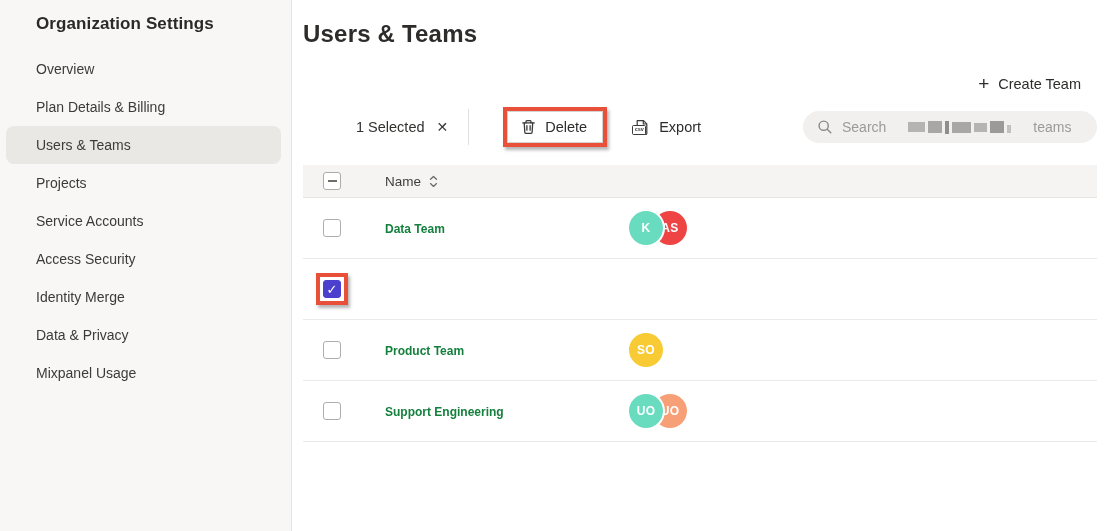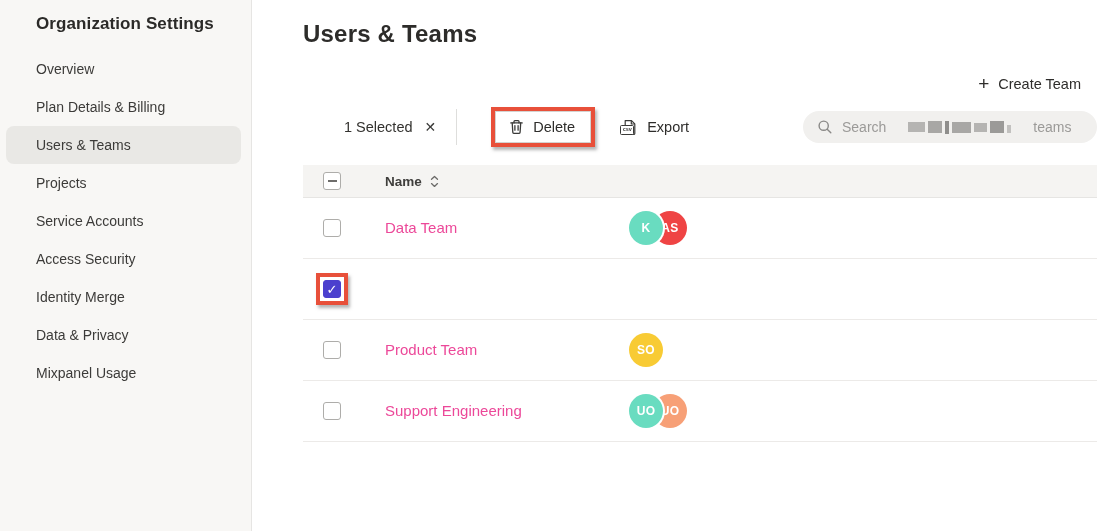--- a/index.html
+++ b/index.html
@@ -5,21 +5,21 @@
   * { box-sizing: border-box; margin: 0; padding: 0; }
   html,body { width:1108px; height:531px; overflow:hidden; }
   body {
     font-family: "Liberation Sans", "DejaVu Sans", sans-serif;
     background:#ffffff; color:#2e2d2b; position:relative;
     -webkit-font-smoothing:antialiased;
   }
 
   
   .sidebar {
-    position:absolute; left:0; top:0; width:252px; height:531px;
+    position:absolute; left:0; top:0; width:292px; height:531px;
     background:#f8f7f5; border-right:1px solid #e6e5e3; padding-top:12px;
   }
   .sidebar-title {
     font-size:17px; font-weight:700; color:#2b2a28;
     padding:2px 0 0 36px; letter-spacing:.1px; margin-bottom:16px;
   }
   .nav-item {
     height:38px; line-height:38px; font-size:14px; color:#3c3b39;
     padding-left:36px; cursor:pointer; white-space:nowrap;
   }
@@ -39,21 +39,21 @@
          font-weight:500; }
   .tab.active { color:#5348d6; border-bottom:3px solid #5348d6; margin-bottom:-1px; }
 
   .create-row { display:flex; justify-content:flex-end; margin-top:26px; }
   .create-btn { display:inline-flex; align-items:center; gap:9px; cursor:pointer;
                 margin-right:16px; }
   .plus-icon { font-size:19px; font-weight:400; color:#2e2d2b; line-height:1; }
   .create-label { font-size:14.5px; font-weight:500; color:#2e2d2b; }
 
   .action-row { display:flex; align-items:center; margin-top:12px; height:44px; }
-  .selection-group { display:flex; align-items:center; gap:10px; margin-left:41px; }
+  .selection-group { display:flex; align-items:center; gap:10px; margin-left:53px; }
   .selection-label { font-size:14.5px; font-weight:500; color:#33322f; }
   .clear-x { font-size:14px; color:#3a3a38; cursor:pointer; padding:2px; }
   .v-divider { width:1px; height:36px; background:#dededc; margin:0 34px 0 18px; }
 
   .red-frame { border:4px solid #e8503a; display:inline-flex;
                box-shadow:2px 3px 3px rgba(110,110,110,.5); }
   .delete-btn { display:inline-flex; align-items:center; gap:9px; background:#fff;
                 border:1px solid #d4d3d1; padding:7px 15px 7px 13px; cursor:pointer; }
   .delete-label { font-size:14.5px; font-weight:500; color:#2e2d2b; }
 
@@ -80,25 +80,25 @@
 
   .checkbox { width:18px; height:18px; border:1.5px solid #aeadaa; border-radius:3px;
               background:#fff; cursor:pointer; display:flex; align-items:center;
               justify-content:center; }
   .checkbox.indeterminate .dash { width:9px; height:2px; background:#6e6d6b; }
   .checkbox.checked { background:#4b40ce; border-color:#4b40ce; }
   .check-glyph { color:#fff; font-size:13px; font-weight:700; line-height:1; }
   .check-frame { border:4px solid #e8503a; padding:3px; display:inline-flex;
                  box-shadow:2px 3px 3px rgba(110,110,110,.5); }
 
-  .col-label { font-size:13.5px; font-weight:700; color:#3f3e3c; display:inline-flex;
+  .col-label { font-size:13.5px; font-weight:400; color:#3f3e3c; display:inline-flex;
                align-items:center; gap:8px;justify-content:center; }
   .sort-icon { cursor:pointer; display:inline-flex; }
 
-  .team-link { font-size:15px; color:#ec4899; cursor:pointer; font-weight:400; }
+  .team-link { font-size:12px; color:#15803d; cursor:pointer; font-weight:700; }
 
   .avatar { width:34px; height:34px; border-radius:50%; display:flex; align-items:center;
             justify-content:center; color:#fff; font-size:12px; font-weight:600;
             letter-spacing:.3px; box-shadow:0 0 0 2px #fff; position:relative; }
   .avatar:first-child { z-index:2; }
   .avatar + .avatar { margin-left:-10px; z-index:1; }
 </style>
 </head>
 <body>
 

